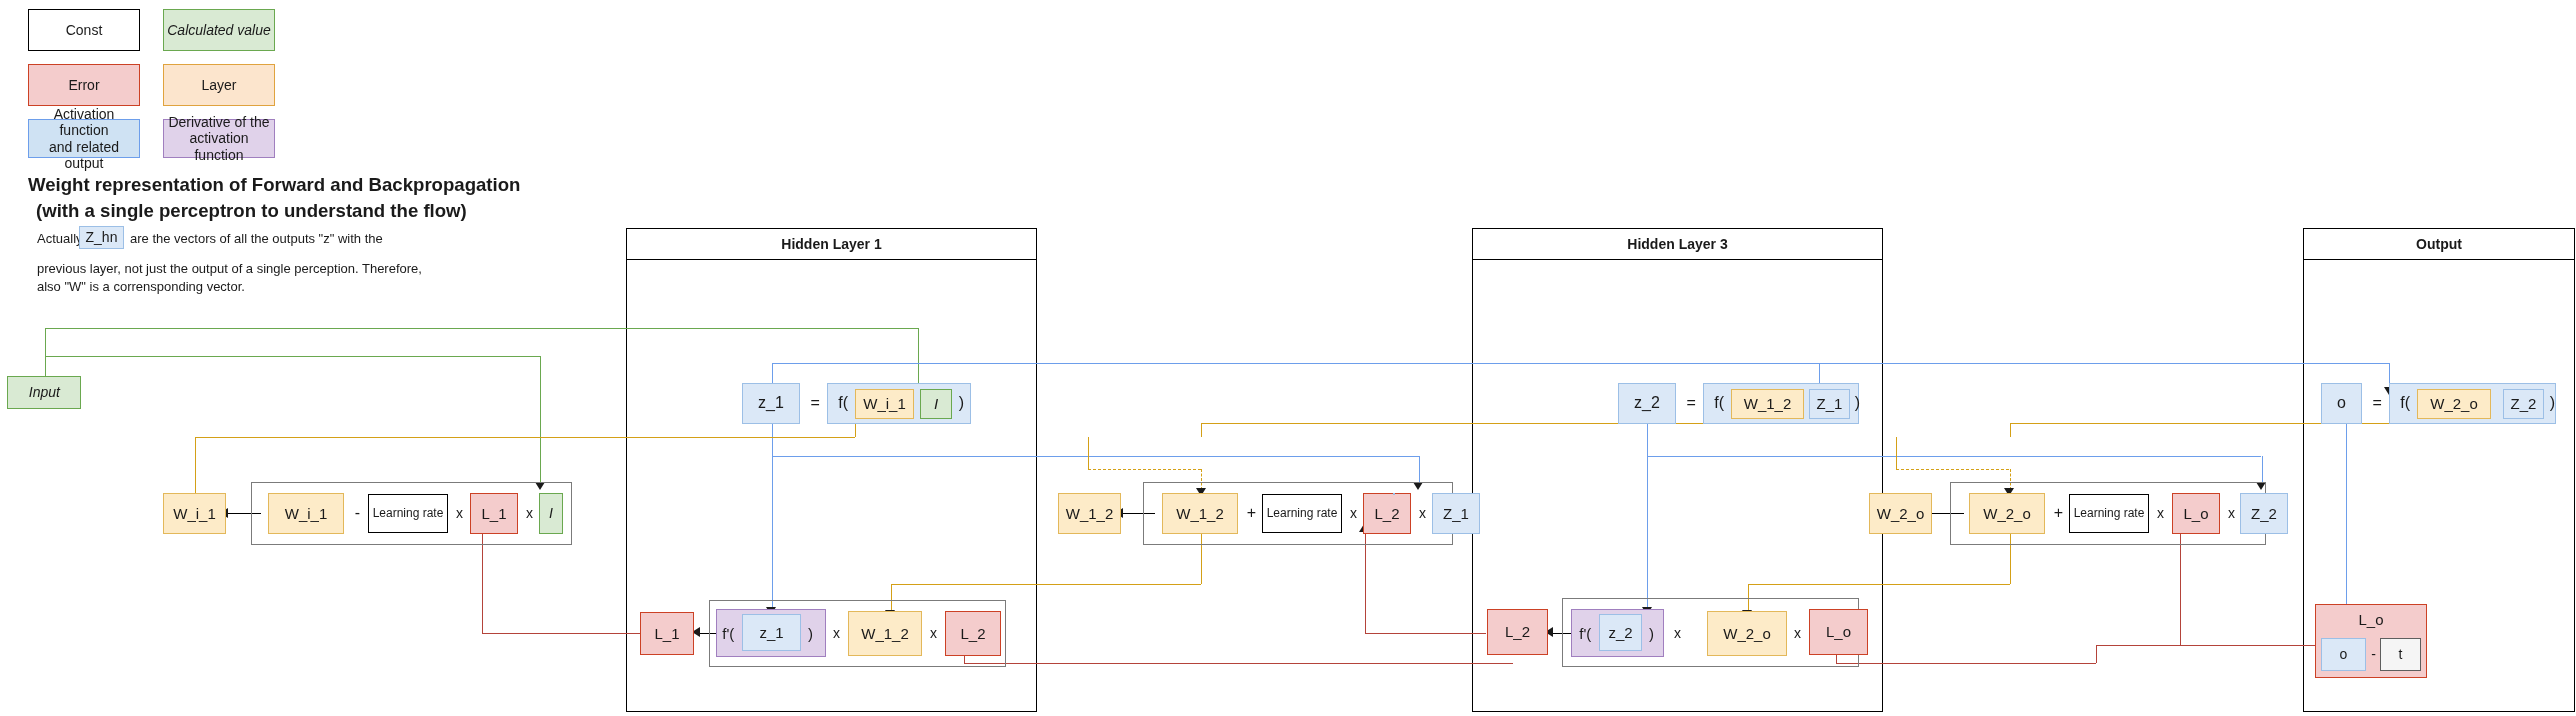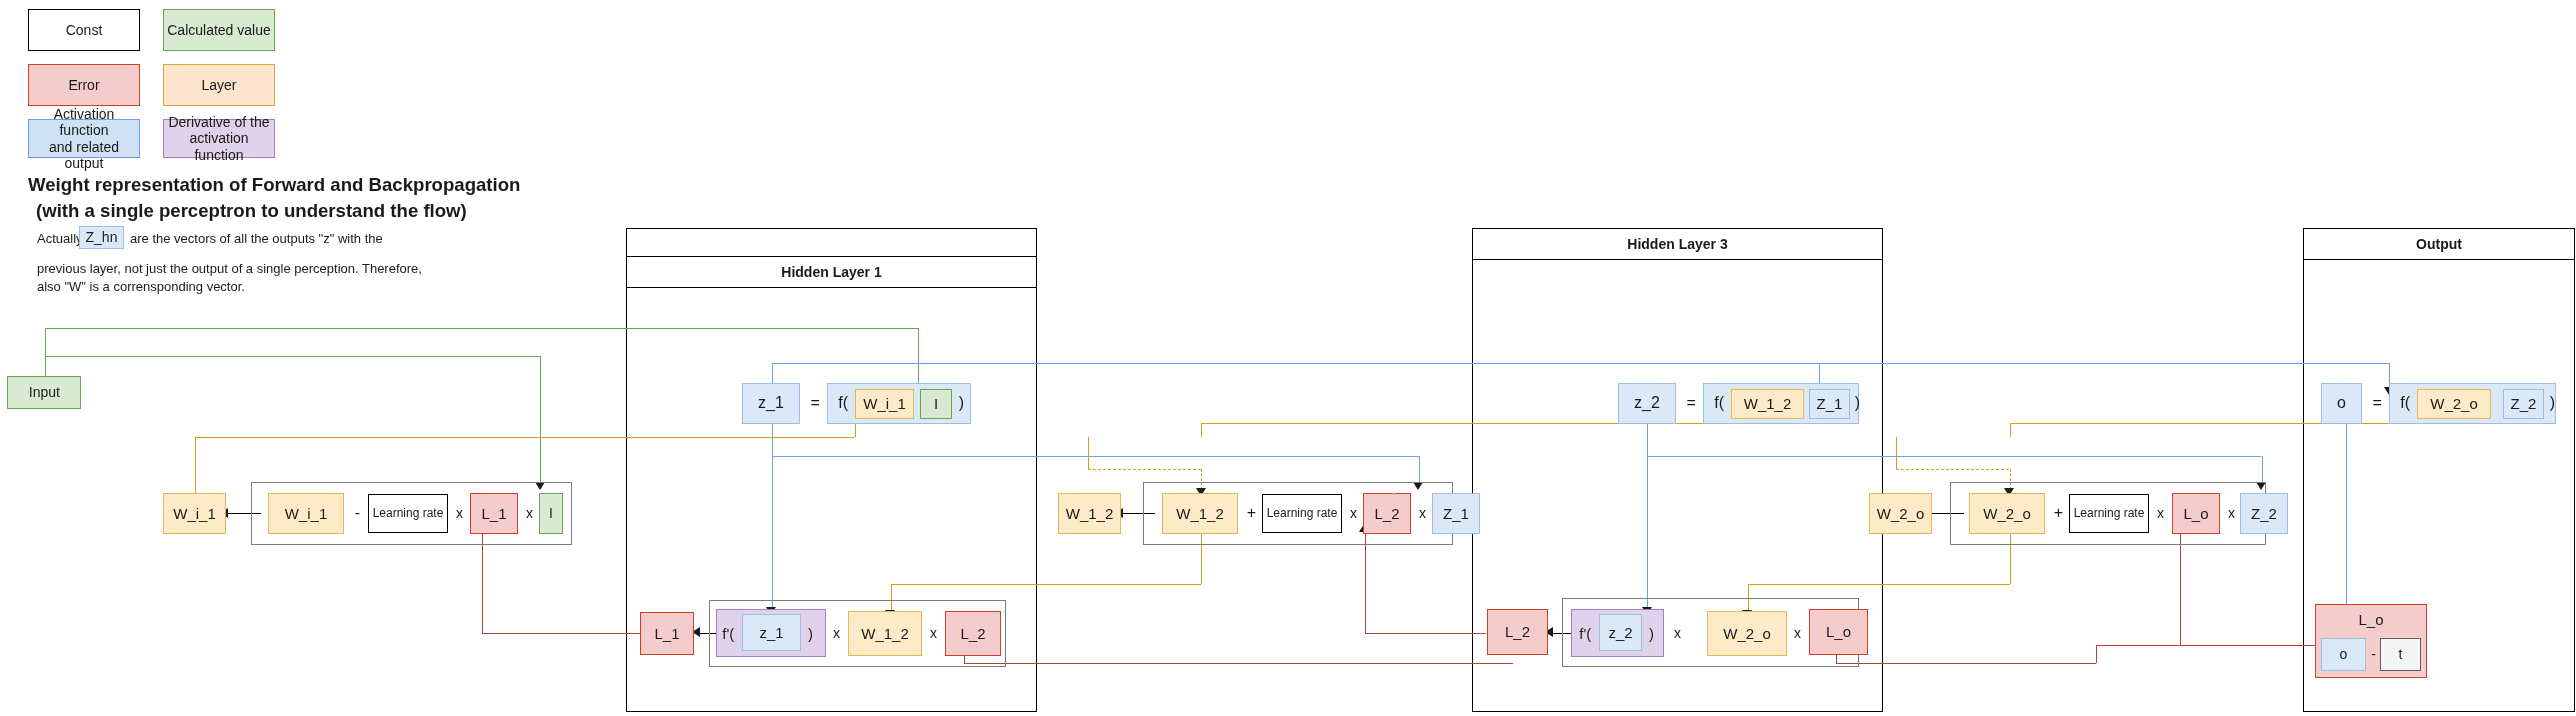--- a/index.html
+++ b/index.html
@@ -3,21 +3,21 @@
 <meta charset="utf-8">
 <style>
   html,body{margin:0;padding:0;background:#ffffff;}
   body{width:2576px;height:717px;position:relative;overflow:hidden;
        font-family:"Liberation Sans","DejaVu Sans",sans-serif;color:#1a1a1a;}
   .bx{position:absolute;box-sizing:border-box;display:flex;align-items:center;
       justify-content:center;text-align:center;line-height:1.15;}
 
   
   .c-const{background:#ffffff;border:1.5px solid #000000;}
-  .c-calc{background:#d9ead3;border:1.5px solid #6aa84f;}
+  .c-calc{background:#d9ead3;border:1.5px solid #6aa84f;font-style:italic;}
   .c-err{background:#f4cccc;border:1.5px solid #cc4125;}
   .c-wt{background:#fce5cd;border:1.5px solid #e0a33e;}
   .c-act{background:#cfe2f3;border:1.5px solid #6d9eeb;}
   .c-der{background:#e0d2ea;border:1.5px solid #a07fbf;}
   .c-actsoft{background:#dbe8f7;border:1.3px solid #9cbfe6;}
   .c-wtsoft{background:#fdebc8;border:1.3px solid #e3b85a;}
   .c-grey{background:#f5f5f5;border:1.3px solid #5e5e5e;}
   .c-group{background:transparent;border:1.3px solid #7b7b7b;}
 
   .legend-box{font-size:14px;}
@@ -83,21 +83,21 @@
 
 <div class="note" style="left:37px;top:231px;">Actually</div>
 <div class="bx c-actsoft" style="left:79px;top:226px;width:45px;height:23px;font-size:14px;">
   <span>Z_hn</span>
 </div>
 <div class="note" style="left:130px;top:231px;">are the vectors of all the outputs "z" with the</div>
 <div class="note" style="left:37px;top:261px;">previous layer, not just the output of a single perception. Therefore,</div>
 <div class="note" style="left:37px;top:279px;">also "W" is a corrensponding vector.</div>
 
 <div class="panel" style="left:626px;top:228px;width:409px;height:482px;"></div>
-<div class="panel-hdr" style="left:626px;top:228px;width:409px;height:30px;margin-top:28px;">
+<div class="panel-hdr" style="left:626px;top:228px;width:409px;height:30px;">
   <span>Hidden Layer 1</span>
 </div>
 
 <div class="panel" style="left:1472px;top:228px;width:409px;height:482px;"></div>
 <div class="panel-hdr" style="left:1472px;top:228px;width:409px;height:30px;">
   <span>Hidden Layer 3</span>
 </div>
 
 <div class="panel" style="left:2303px;top:228px;width:270px;height:482px;"></div>
 <div class="panel-hdr" style="left:2303px;top:228px;width:270px;height:30px;">

